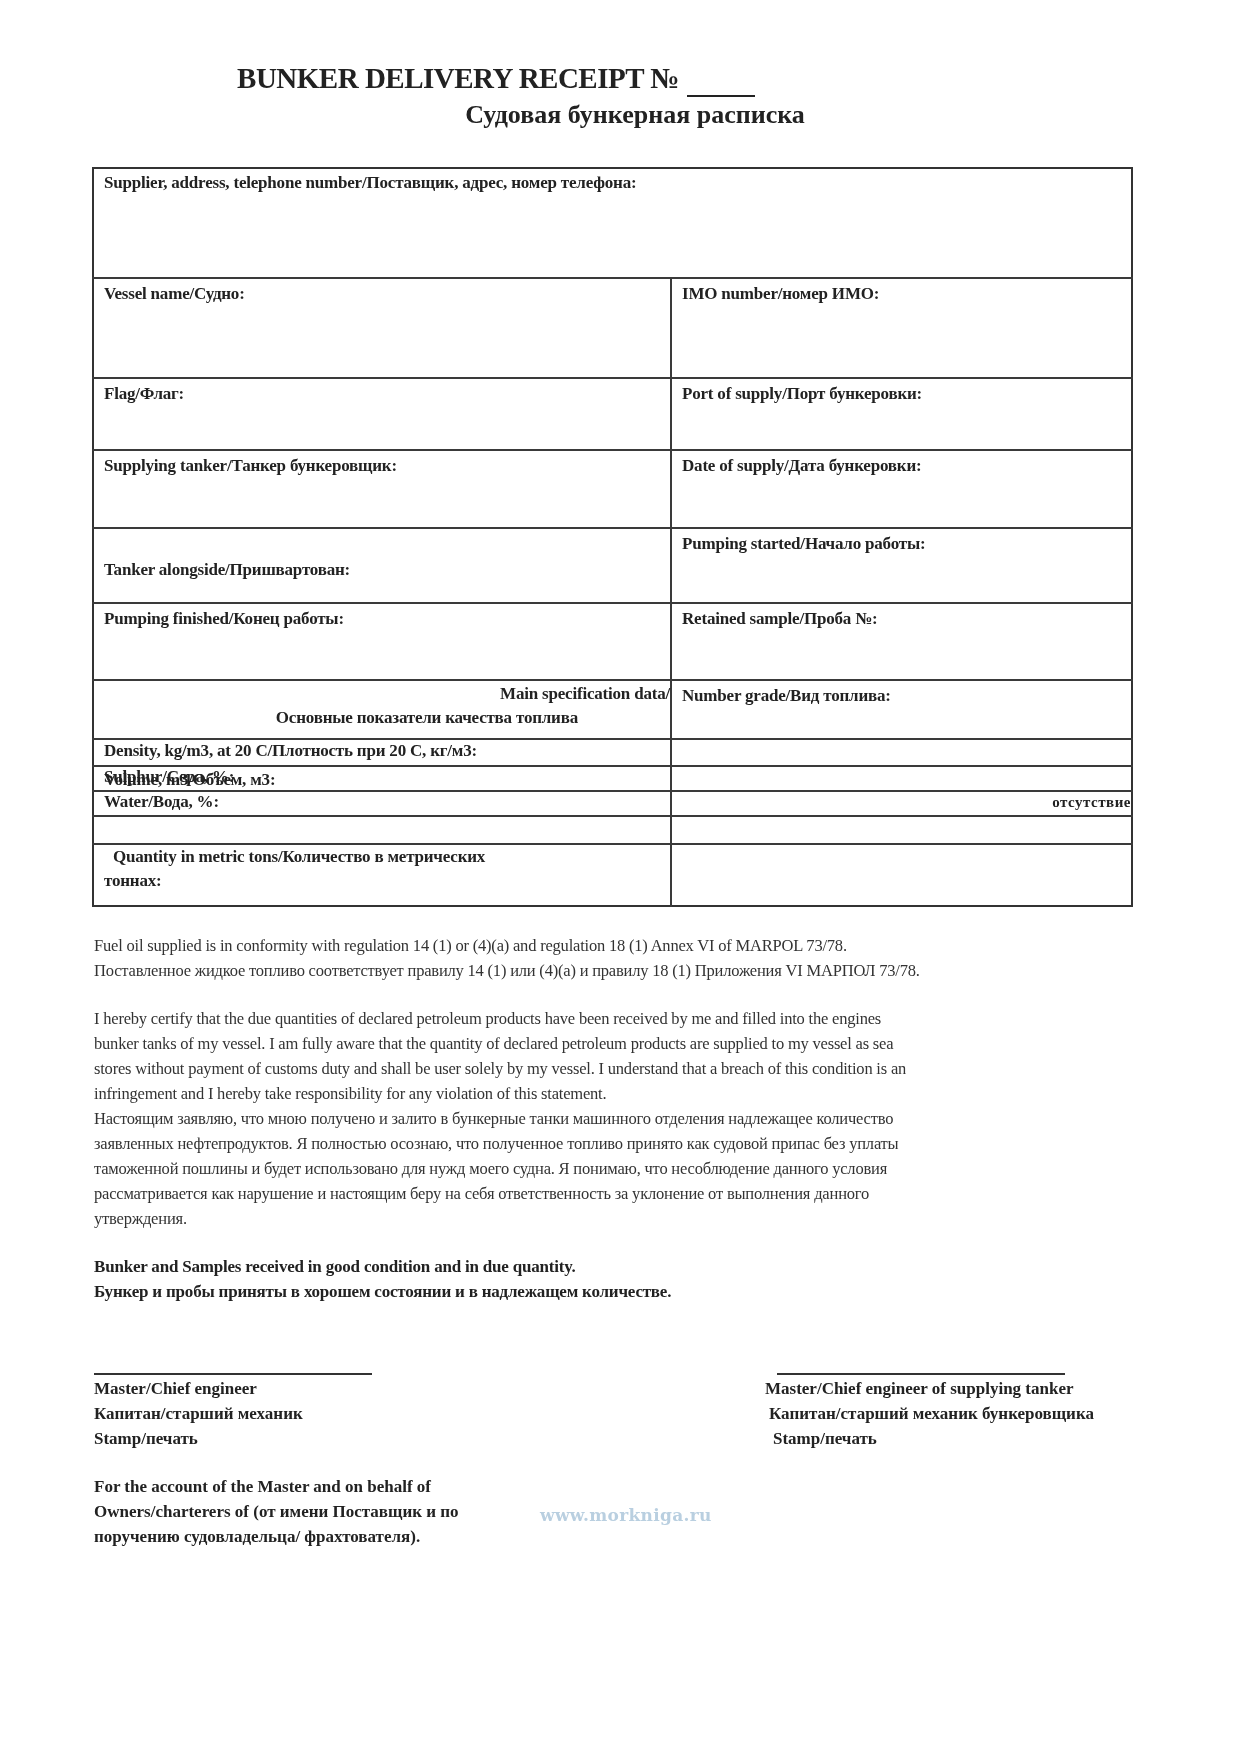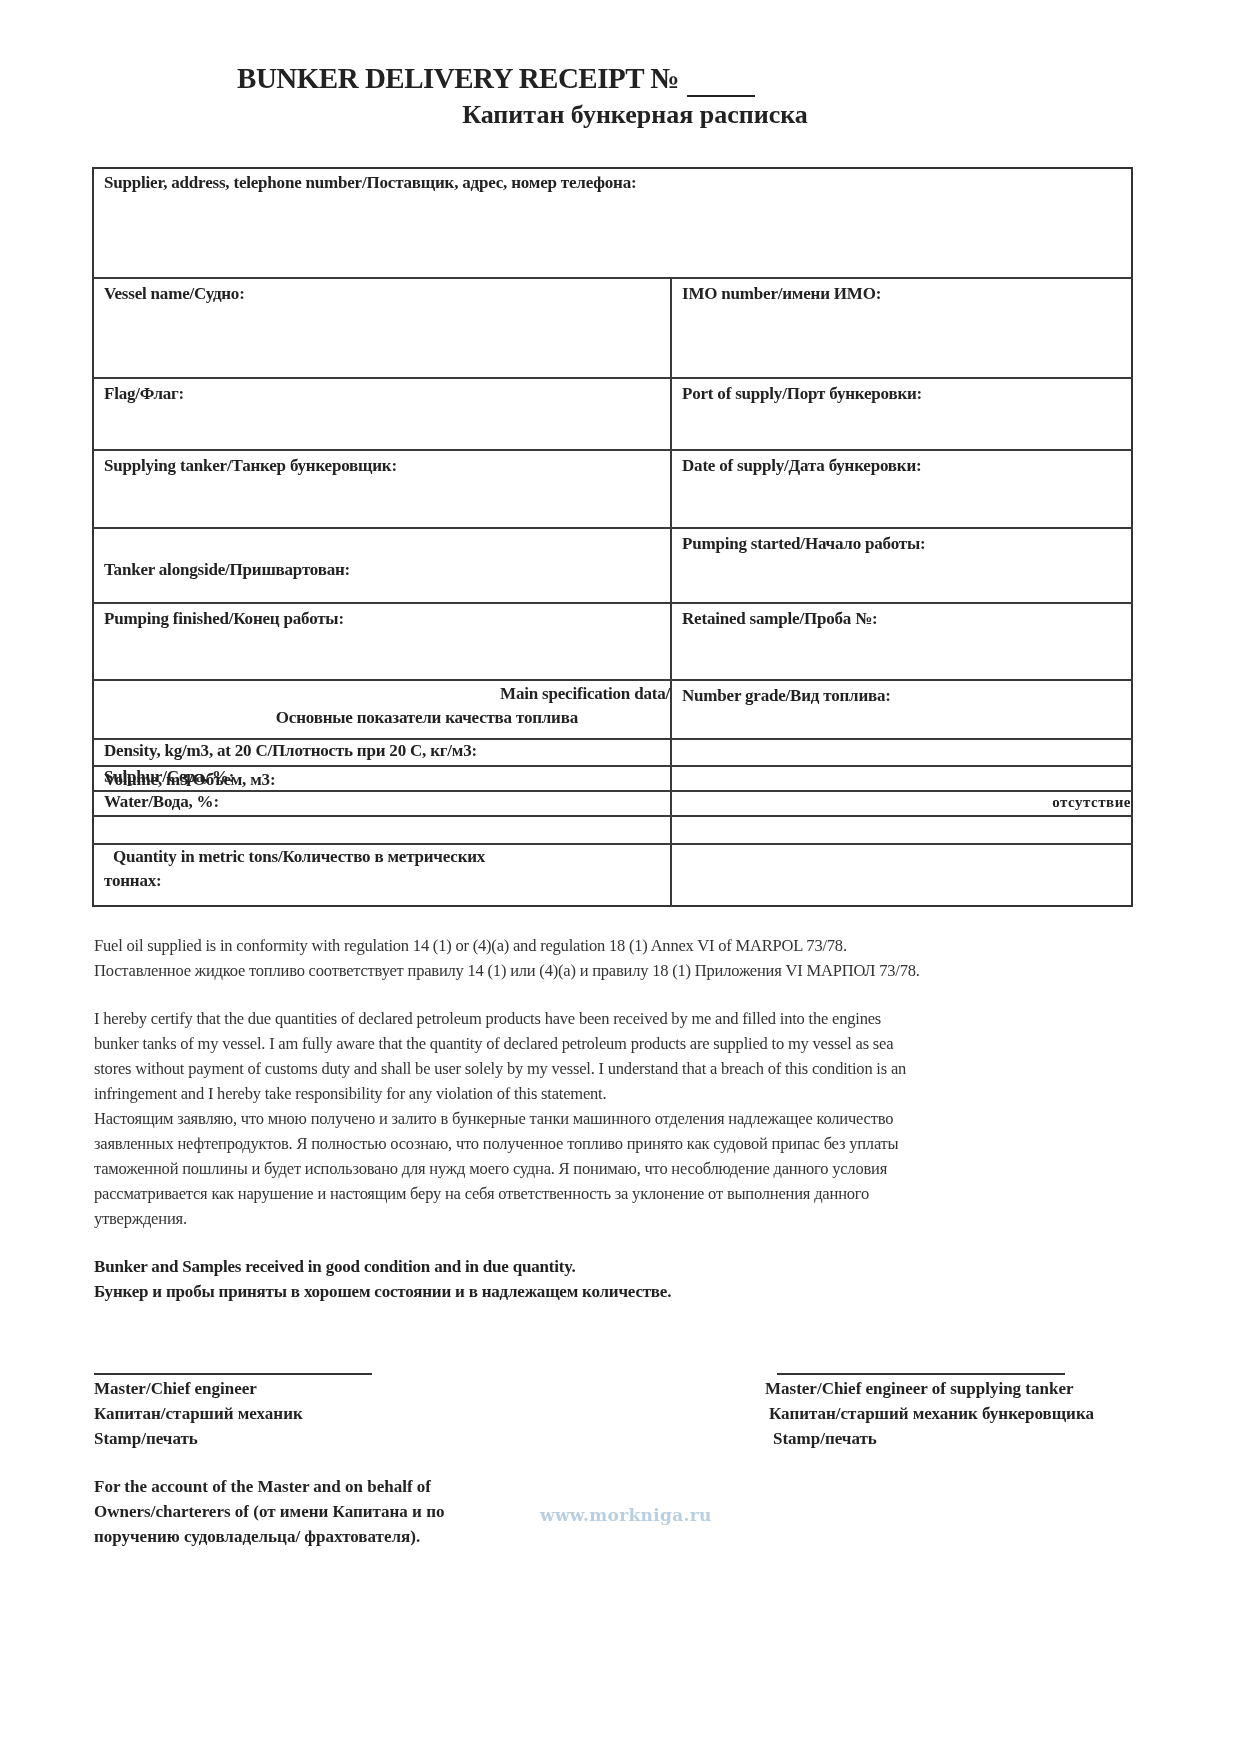--- a/index.html
+++ b/index.html
@@ -45,42 +45,42 @@
     position: absolute; left: 540px; top: 1505px; font-size: 17px; font-weight: bold;
     color: #b9cfe0; font-family: "DejaVu Serif", serif; letter-spacing: 0.3px;
   }
 </style>
 </head>
 <body>
 
 <div class="abs title">
   <span>BUNKER DELIVERY RECEIPT №</span><span class="blank">&nbsp;</span>
 </div>
-<div class="abs subtitle">Капитан бункерная  расписка</div>
+<div class="abs subtitle">Судовая бункерная  расписка</div>
 
 <div class="abs table-frame"></div>
 <div class="hline" style="top:277px"></div>
 <div class="hline" style="top:377px"></div>
 <div class="hline" style="top:449px"></div>
 <div class="hline" style="top:527px"></div>
 <div class="hline" style="top:602px"></div>
 <div class="hline" style="top:679px"></div>
 <div class="hline" style="top:738px"></div>
 <div class="hline" style="top:765px"></div>
 <div class="hline" style="top:790px"></div>
 <div class="hline" style="top:815px"></div>
 <div class="hline" style="top:843px"></div>
 <div class="vline" style="top:277px; height:630px"></div>
 
 <div class="cell-label" style="left:104px; top:173px">Supplier, address, telephone number/Поставщик, адрес, номер телефона:</div>
 <div class="cell-input" style="left:94px; top:196px; width:1037px; height:80px"></div>
 
 <div class="cell-label" style="left:104px; top:284px">Vessel name/Судно:</div>
 <div class="cell-input" style="left:94px; top:306px; width:575px; height:70px"></div>
-<div class="cell-label" style="left:682px; top:284px">IMO number/имени ИМО:</div>
+<div class="cell-label" style="left:682px; top:284px">IMO number/номер ИМО:</div>
 <div class="cell-input" style="left:673px; top:306px; width:458px; height:70px"></div>
 
 <div class="cell-label" style="left:104px; top:384px">Flag/Флаг:</div>
 <div class="cell-input" style="left:94px; top:406px; width:575px; height:42px"></div>
 <div class="cell-label" style="left:682px; top:384px">Port of supply/Порт бункеровки:</div>
 <div class="cell-input" style="left:673px; top:406px; width:458px; height:42px"></div>
 
 <div class="cell-label" style="left:104px; top:456px">Supplying tanker/Танкер бункеровщик:</div>
 <div class="cell-input" style="left:94px; top:478px; width:575px; height:48px"></div>
 <div class="cell-label" style="left:682px; top:456px">Date of supply/Дата бункеровки:</div>
@@ -137,16 +137,16 @@
 <div class="sig-text" style="left:94px; top:1376px">Master/Chief engineer</div>
 <div class="sig-text" style="left:94px; top:1401px">Капитан/старший механик</div>
 <div class="sig-text" style="left:94px; top:1426px">Stamp/печать</div>
 
 <div class="sig-line" style="left:777px; top:1373px; width:288px"></div>
 <div class="sig-text" style="left:765px; top:1376px">Master/Chief engineer of supplying tanker</div>
 <div class="sig-text" style="left:769px; top:1401px">Капитан/старший механик бункеровщика</div>
 <div class="sig-text" style="left:773px; top:1426px">Stamp/печать</div>
 
 <div class="sig-text" style="left:94px; top:1474px">For the account of the Master and on behalf of</div>
-<div class="sig-text" style="left:94px; top:1499px">Owners/charterers of  (от имени Капитана и по</div>
+<div class="sig-text" style="left:94px; top:1499px">Owners/charterers of  (от имени Поставщик и по</div>
 <div class="sig-text" style="left:94px; top:1524px">поручению судовладельца/ фрахтователя).</div>
 
 <div class="watermark">www.morkniga.ru</div>
 
 </body></html>

